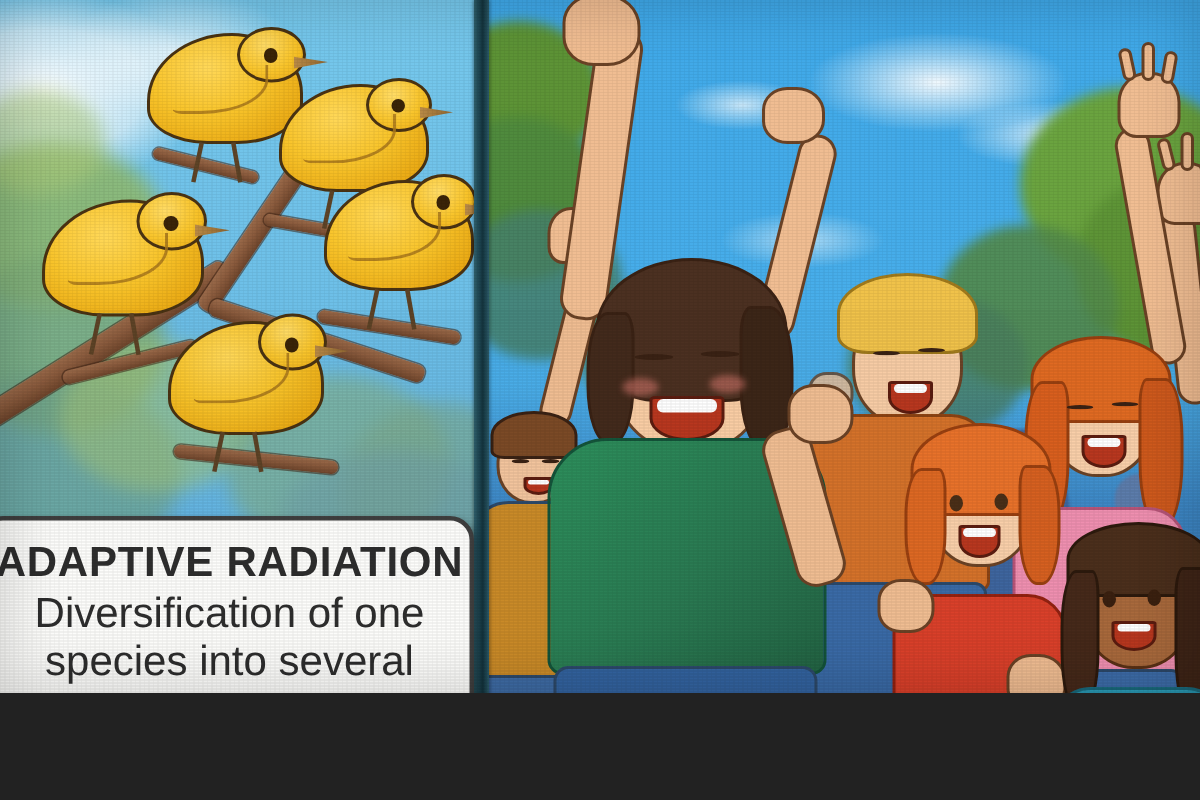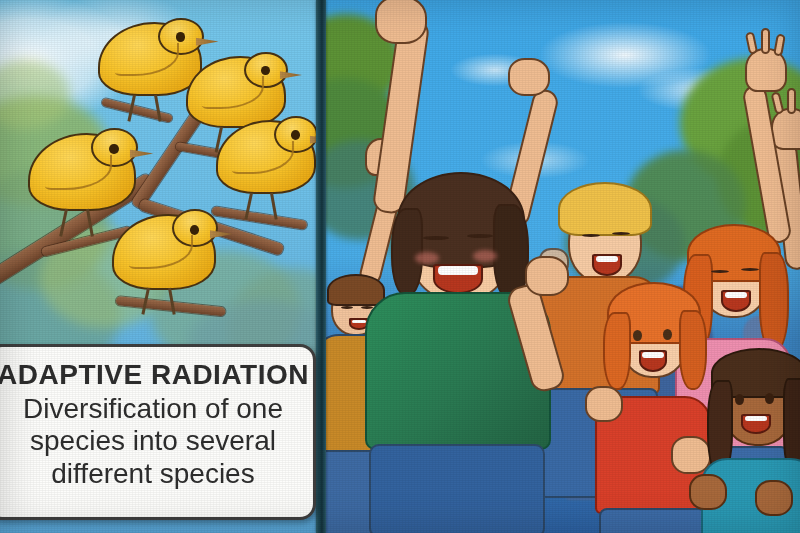--- a/index.html
+++ b/index.html
@@ -1,20 +1,20 @@
 <!DOCTYPE html>
 <html><head>
 <meta charset="utf-8">
 <title>Adaptive Radiation Illustration</title>
 <style>
   html,body{margin:0;padding:0;background:#222;}
   *{box-sizing:border-box;}
   #stage{
     position:relative;
-    width:800px;height:533px;
+    width:800px;height:462px;
     overflow:hidden;
     font-family:"Liberation Sans","DejaVu Sans",sans-serif;
     background:#ec4899;
   }
 
   
   .panel{position:absolute;top:0;height:533px;overflow:hidden;}
   #panel-left{left:0;width:318px;}
   #panel-right{left:325px;width:475px;}
 

